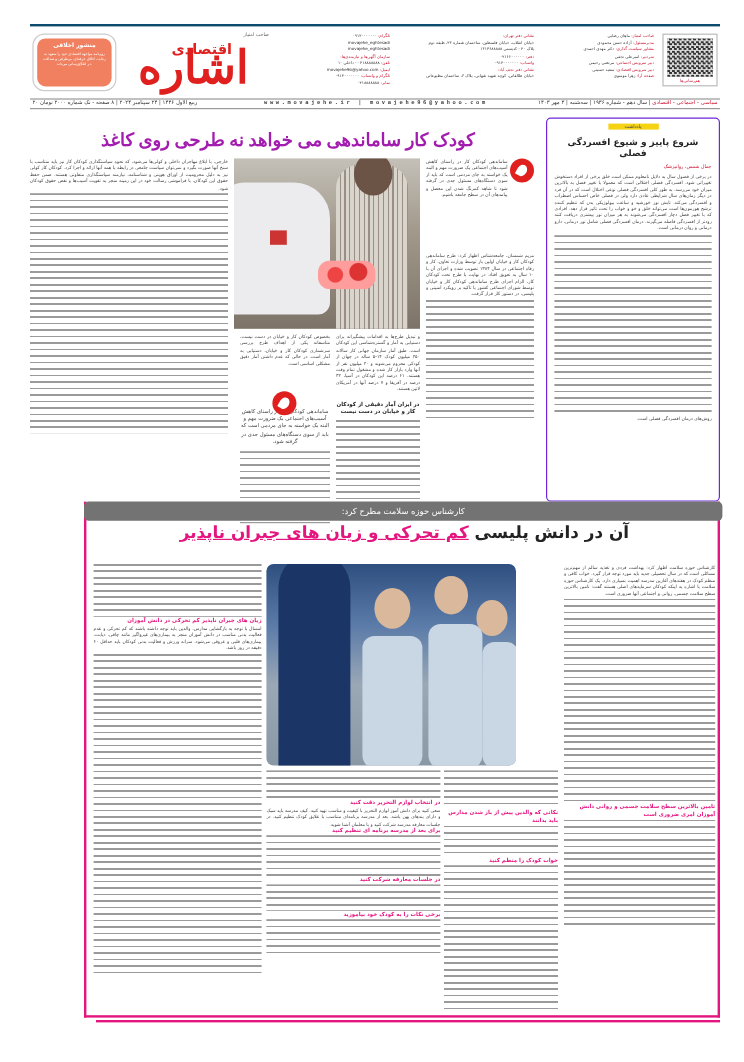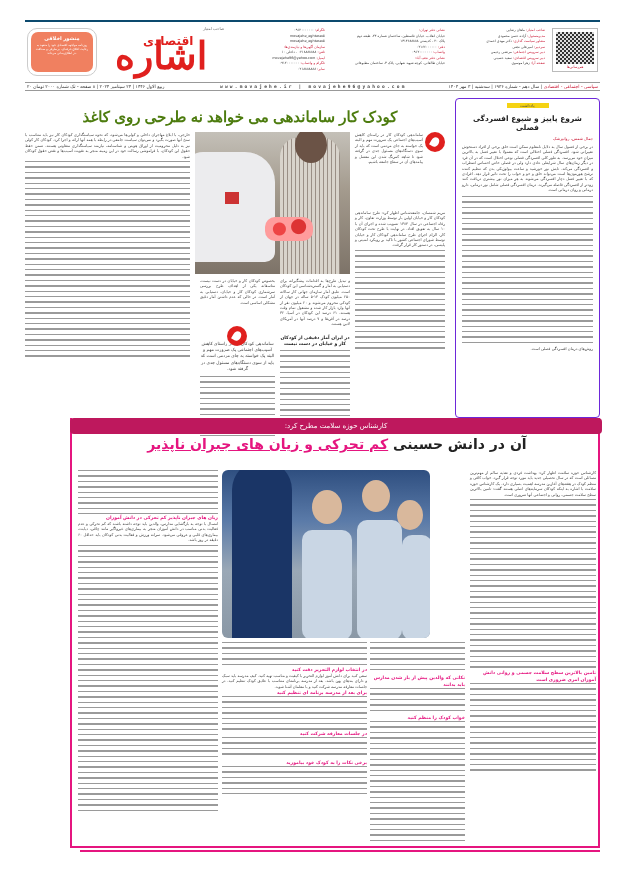--- a/index.html
+++ b/index.html
@@ -29,36 +29,36 @@
   
   .rcol { position: absolute; right: 0; top: 78px; width: 145px; height: 320px; border: 1px solid #6d28d9; border-radius: 4px; padding: 4px 6px; direction: rtl; }
   .rcol-badge { display: block; width: 42px; margin: 0 auto; background: #f5d313; font-size: 4px; text-align: center; color: #444; }
   .rcol-title { font-size: 7.5px; font-weight: bold; text-align: center; margin-top: 6px; }
   .rcol-author { font-size: 4px; color: #c8102e; margin-top: 4px; }
   .body-text { font-size: 3.8px; line-height: 5.4px; color: #444; text-align: justify; direction: rtl; }
   .lines { background: repeating-linear-gradient(to bottom, #9a9a9a 0 1.4px, transparent 1.4px 5.4px); }
 
   
   .kicker { position: absolute; left: 10px; top: 75px; width: 410px; text-align: center; font-size: 6.5px; color: #333; direction: rtl; }
-  .headline1 { position: absolute; left: 10px; top: 88px; width: 410px; text-align: center; font-size: 15px; font-weight: bold; color: #4d7c0f; direction: rtl; font-family: Liberation Sans, sans-serif; }
+  .headline1 { position: absolute; left: 10px; top: 88px; width: 410px; text-align: center; font-size: 15px; font-weight: bold; color: #a21caf; direction: rtl; font-family: Liberation Serif, serif; }
   .photo1 { position: absolute; left: 170px; top: 112px; width: 155px; height: 142px; background: linear-gradient(180deg,#c4c0b8 0%,#a49b8e 40%,#7d7368 100%); overflow: hidden; }
   .photo1 .car { position: absolute; left: -10px; top: 20px; width: 90px; height: 110px; background: #ececee; border-radius: 18px 30px 10px 10px; }
   .photo1 .light { position: absolute; left: 30px; top: 60px; width: 14px; height: 12px; background: #c33; }
   .photo1 .boy { position: absolute; left: 85px; top: 5px; width: 60px; height: 140px; background: repeating-linear-gradient(90deg,#d9d4cc 0 3px,#9a8f86 3px 4px); border-radius: 20px 20px 0 0; }
   .photo1 .head { position: absolute; left: 100px; top: -5px; width: 32px; height: 36px; background: #6b5346; border-radius: 50%; }
   .photo1 .flowers { position: absolute; left: 70px; top: 85px; width: 48px; height: 24px; background: radial-gradient(circle at 30% 50%,#e44 0 6px,transparent 7px),radial-gradient(circle at 70% 40%,#d33 0 7px,transparent 8px),#ff9c9c; border-radius: 10px; }
   .col { position: absolute; }
   .red-circle { position: absolute; width: 20px; height: 20px; background: #e0201e; border-radius: 50%; }
   .red-circle::after { content:""; position:absolute; left:6px; top:5px; width:8px; height:10px; background:#fff; border-radius: 50% 50% 50% 0; transform: rotate(30deg); }
   .pull { font-size: 4.4px; line-height: 6.2px; color: #444; text-align: center; direction: rtl; }
   .subhead { font-size: 4.6px; font-weight: bold; color: #222; text-align: center; direction: rtl; line-height: 6px; }
 
   
   .feature { position: absolute; left: 45px; top: 398px; width: 530px; height: 430px; border: 2px solid #e5157f; border-top: none; }
-  .feature-band { position: absolute; left: -2px; top: 0; width: 532px; height: 16px; background: #be185d; border-radius: 4px; text-align: center; color: #fff; font-size: 7px; line-height: 16px; direction: rtl; }
+  .feature-band { position: absolute; left: -2px; top: 0; width: 532px; height: 16px; background: #737373; border-radius: 4px; text-align: center; color: #fff; font-size: 7px; line-height: 16px; direction: rtl; }
   .feature-title { position: absolute; left: 0; top: 18px; width: 530px; text-align: center; font-size: 14px; font-weight: bold; direction: rtl; }
   .feature-title .pink { color: #e5157f; text-decoration: underline; }
   .photo2 { position: absolute; left: 150px; top: 52px; width: 208px; height: 168px; border-radius: 6px; overflow: hidden; background: linear-gradient(180deg,#2f4f80 0%,#5a7aa8 30%,#9aa8b6 60%,#8a98a6 100%); }
   .photo2 .kid { position: absolute; left: 10px; top: -10px; width: 60px; height: 190px; background: #1a3566; border-radius: 30px 30px 0 0; }
   .photo2 .blur { position: absolute; border-radius: 50%; background: #d9b89c; }
   .photo2 .shirt { position: absolute; background: #c9d6e4; border-radius: 10px; }
   .sub-pink { font-size: 4.6px; font-weight: bold; color: #e5157f; direction: rtl; line-height: 7px; }
   .bottom-edge { position: absolute; left: 55px; top: 827px; width: 520px; height: 5px; border-bottom: 2px solid #e5157f; }
 </style>
 </head>
@@ -160,21 +160,21 @@
   </div>
 
   <div class="col" style="left:0;top:112px;width:165px;">
     <div class="body-text">خارجی، با ابلاغ مهاجران داخلی و کولی‌ها می‌شود، که نحوه سیاستگذاری کودکان کار نیز باید متناسب با سنخ آنها صورت بگیرد و نمی‌توان سیاست جامعی در رابطه با همه آنها ارائه و اجرا کرد. کودکان کار کولی نیز به دلیل محرومیت از اوراق هویتی و شناسنامه، نیازمند سیاستگذاری متفاوتی هستند. ضمن حفظ حقوق این کودکان، با فراموشی رسالت خود در این زمینه منجر به تقویت آسیب‌ها و نقض حقوق کودکان شود.</div>
     <div class="lines" style="height:200px;margin-top:2px;"></div>
   </div>
 
   <div class="feature">
     <div class="feature-band">کارشناس حوزه سلامت مطرح کرد:</div>
     <div class="feature-title">
-      <span>آن در دانش حسینی</span> <span class="pink">کم تحرکی و زیان های جبران ناپذیر</span>
+      <span>آن در دانش پلیسی</span> <span class="pink">کم تحرکی و زیان های جبران ناپذیر</span>
     </div>
 
     <div class="photo2">
       <div class="kid"></div>
       <div class="blur" style="left:90px;top:20px;width:30px;height:34px;"></div>
       <div class="blur" style="left:140px;top:10px;width:28px;height:32px;"></div>
       <div class="blur" style="left:175px;top:30px;width:26px;height:30px;"></div>
       <div class="shirt" style="left:80px;top:60px;width:50px;height:110px;"></div>
       <div class="shirt" style="left:135px;top:50px;width:45px;height:120px;"></div>
       <div class="shirt" style="left:180px;top:65px;width:30px;height:105px;"></div>

